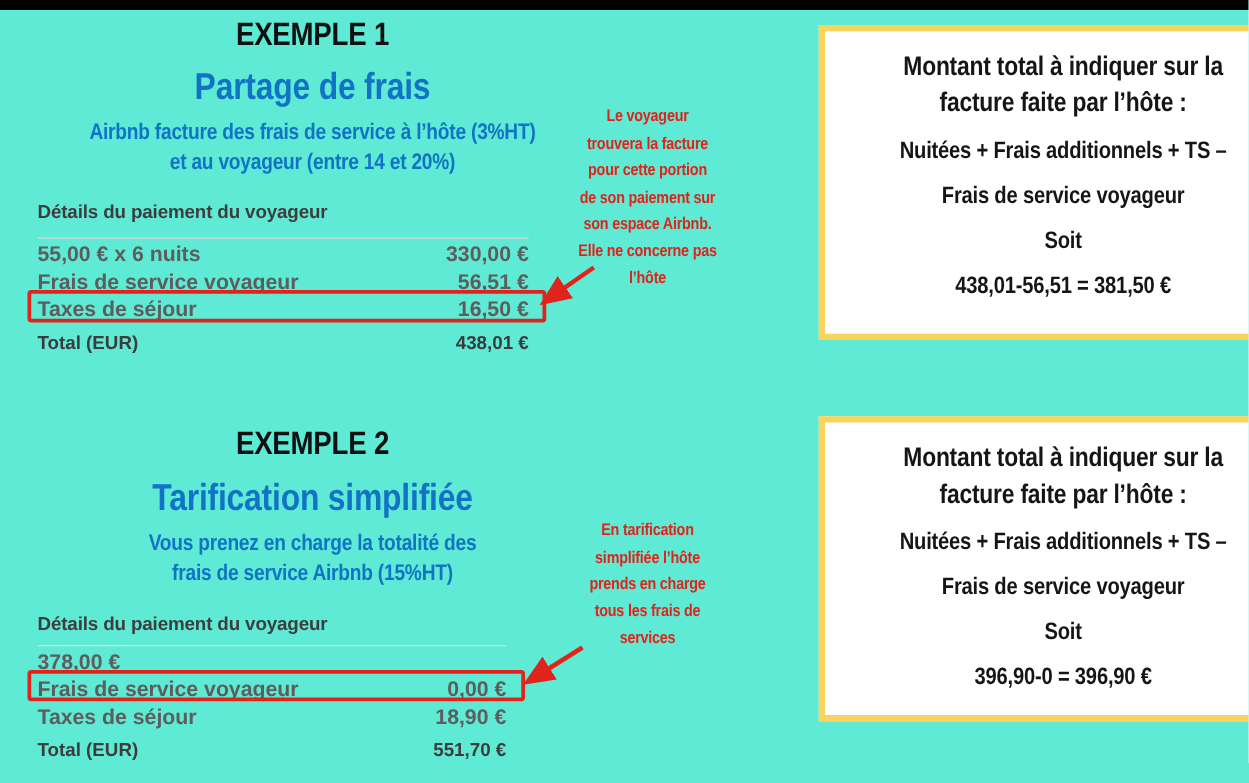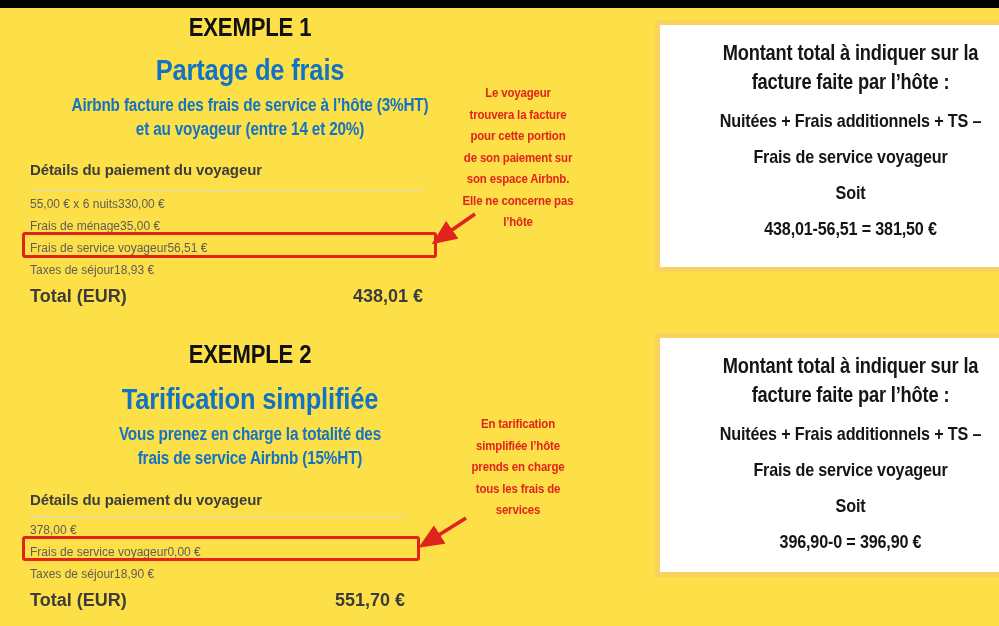--- a/index.html
+++ b/index.html
@@ -1,36 +1,36 @@
 <!DOCTYPE html>
 <html><head>
 <meta charset="utf-8">
 <style>
   html,body{margin:0;padding:0;background:#fff;}
   .stage{
-    position:relative;width:999px;height:626px;background:#fde047;overflow:hidden;
+    position:relative;width:999px;height:626px;background:#5eead4;overflow:hidden;
     font-family:"Liberation Sans",sans-serif;
   }
   .topbar{position:absolute;left:0;top:0;width:999px;height:8px;background:#000;}
 
   
   .cond{font-weight:700;letter-spacing:-0.2px;transform:scaleX(0.85);transform-origin:50% 50%;}
 
   .abs{position:absolute;margin:0;}
   .centered{text-align:center;}
 
   .kicker{left:0;width:500px;font-size:26px;line-height:28px;color:#111;}
   .ex-title{left:0;width:500px;font-size:30px;line-height:32px;color:#1273c4;}
   .ex-sub{left:0;width:500px;font-size:18px;line-height:24px;color:#1273c4;white-space:pre-line;}
 
   .details-heading{left:30px;font-size:15px;font-weight:700;color:#3d3d3d;letter-spacing:-0.1px;}
 
   .pay-table{position:absolute;left:30px;border-top:1px solid #d9d9d9;padding-top:2px;}
-  .pay-table .row{display:flex;line-height:22px;font-size:12px;color:#5d5d5d;}
-  .pay-table .total{display:flex;justify-content:space-between;margin-top:7px;line-height:17px;font-size:18px;font-weight:700;color:#3c3c3c;}
+  .pay-table .row{display:flex;justify-content:space-between;line-height:22px;font-size:17px;color:#5d5d5d;font-weight:bold;}
+  .pay-table .total{display:flex;justify-content:space-between;margin-top:7px;line-height:17px;font-size:15px;font-weight:700;color:#3c3c3c;}
 
   .redbox{position:absolute;border:3px solid #e0241c;border-radius:3px;box-sizing:border-box;background:transparent;}
 
   .annotation{color:#e0241c;font-size:13.5px;line-height:21.5px;white-space:pre-line;text-align:center;}
 
   .callout{position:absolute;left:655px;width:391px;border:5px solid #f8d45c;box-sizing:border-box;background:#fff;padding:6px 8px;text-align:center;color:#151515;}
   .c-title{margin:8px 0 12px 0;font-size:21.5px;line-height:28.5px;}
   .c-line{margin:10px 0;font-size:19px;line-height:26px;}
 
   .arrow-svg{position:absolute;}
@@ -47,30 +47,26 @@
 et au voyageur (entre 14 et 20%)</p>
 
   <h3 class="abs details-heading" style="top:161px;">Détails du paiement du voyageur</h3>
 
   <div class="pay-table" style="top:190px;width:393px;">
     <div class="row">
       <span>55,00 € x 6 nuits</span>
       <span>330,00 €</span>
     </div>
     <div class="row">
-      <span>Frais de ménage</span>
-      <span>35,00 €</span>
-    </div>
-    <div class="row">
       <span>Frais de service voyageur</span>
       <span>56,51 €</span>
     </div>
     <div class="row">
       <span>Taxes de séjour</span>
-      <span>18,93 €</span>
+      <span>16,50 €</span>
     </div>
     <div class="total">
       <span>Total (EUR)</span>
       <span>438,01 €</span>
     </div>
   </div>
 
   <div class="redbox" style="left:22px;top:232px;width:415px;height:26px;"></div>
 
   <p class="abs cond annotation" style="left:436px;top:82px;width:164px;">Le voyageur

